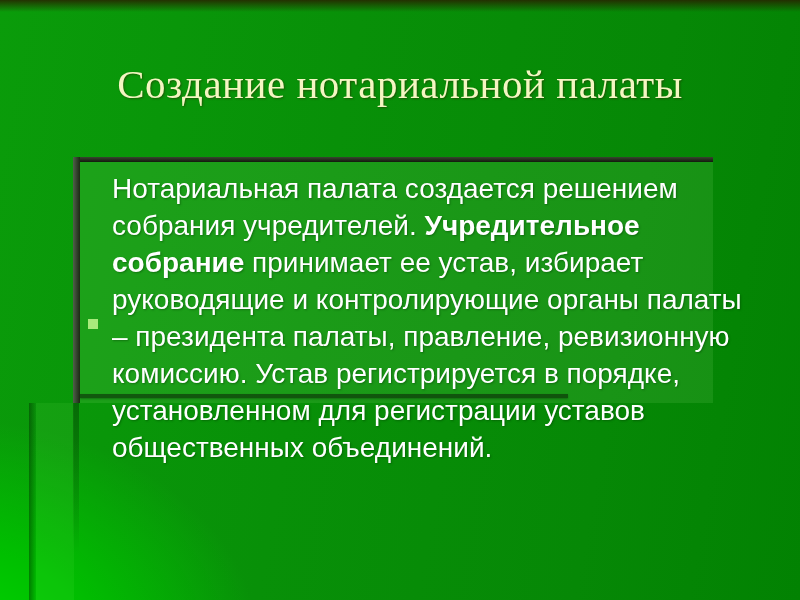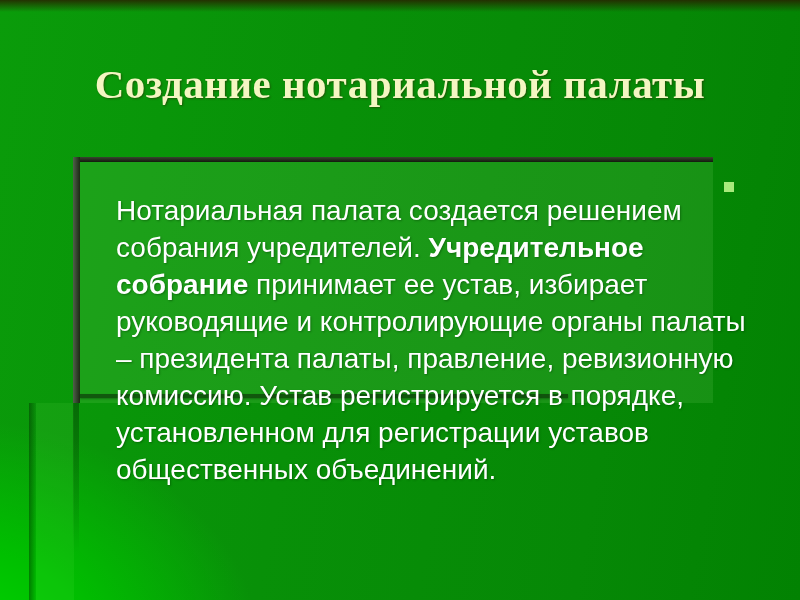--- a/index.html
+++ b/index.html
@@ -45,30 +45,30 @@
     background:linear-gradient(to right, rgba(0,40,0,0.45), rgba(0,40,0,0.05));
   }
   .step-seam-b{
     position:absolute;left:73px;top:403px;width:6px;height:150px;
     background:linear-gradient(to bottom, rgba(0,40,0,0.40), rgba(0,40,0,0));
   }
   .title{
     position:absolute;left:0;top:60px;width:800px;
     text-align:center;
     font-family:"Liberation Serif",serif;
-    font-weight:bold;
+    font-weight:normal;
     font-size:41px;line-height:48px;
     letter-spacing:0.5px;
     color:#f4f6c2;
     text-shadow:1px 1px 2px rgba(50,20,0,0.45);
   }
   .body-block{
     position:absolute;left:88px;top:170px;width:660px;
   }
-  .bullet-item{display:flex;align-items:flex-end;flex-direction:column;}
+  .bullet-item{display:flex;align-items:center;}
   .bullet-square{
     flex:0 0 auto;
     width:10px;height:10px;margin-top:12px;margin-right:14px;
     background:#a8ea7c;
   }
   .bullet-text{
     width:632px;
     font-size:28px;line-height:37px;
     color:#ffffff;
     text-shadow:1px 1px 2px rgba(0,50,0,0.40);

